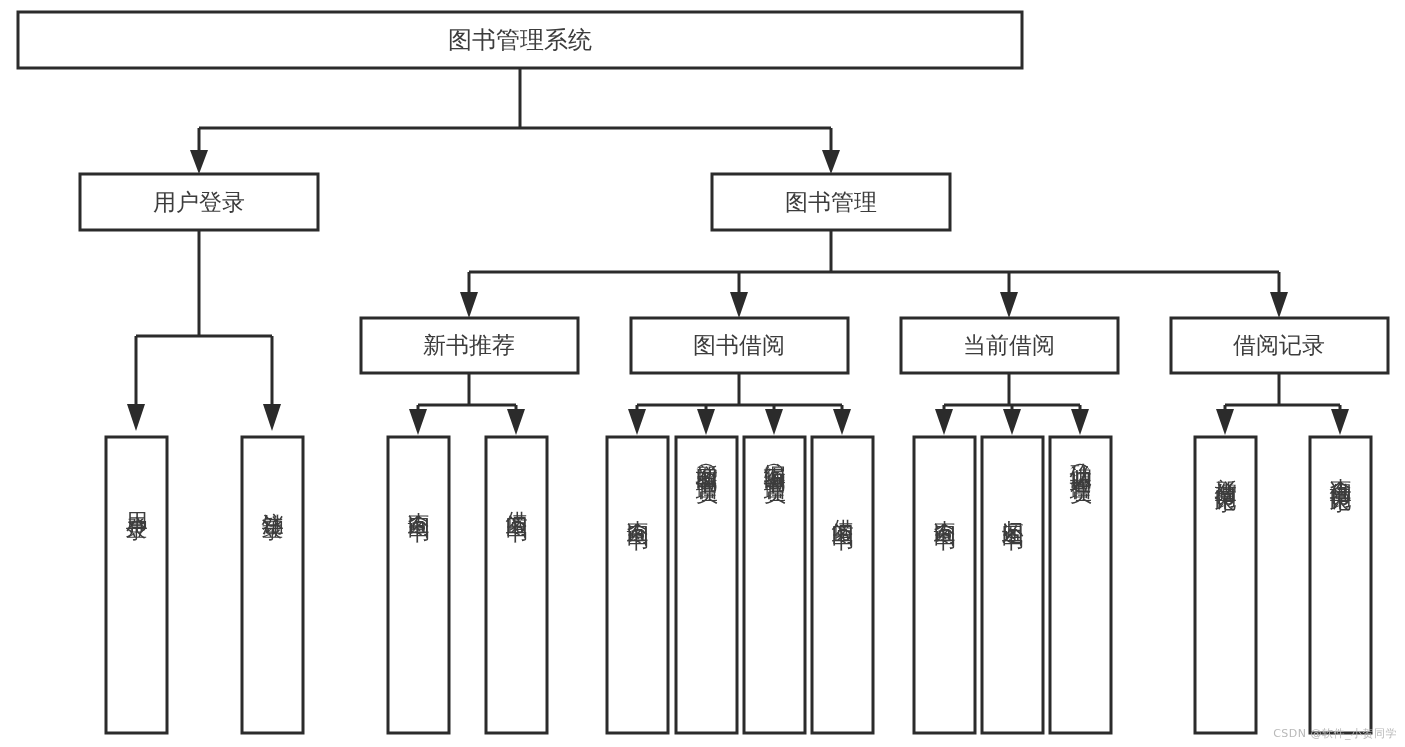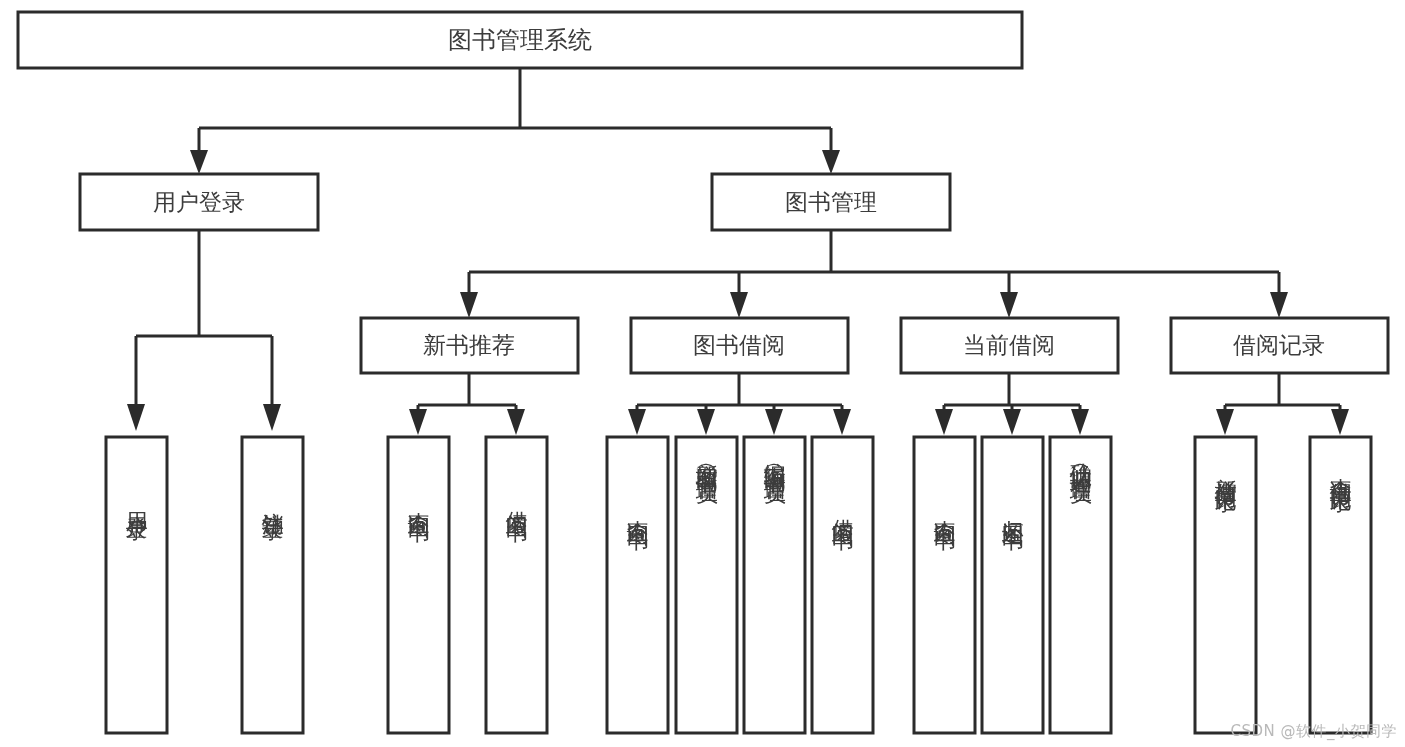--- a/index.html
+++ b/index.html
@@ -77,21 +77,21 @@
     line-height: 1.02;
     letter-spacing: 3px;
     color: #3c3c3c;
     white-space: nowrap;
   }
   .watermark {
     position: absolute;
     right: 8px;
     bottom: 6px;
     font-family: "DejaVu Sans", "Liberation Sans", sans-serif;
-    font-size: 15px;
+    font-size: 11px;
     color: #b9b9b9;
     letter-spacing: 0.5px;
     white-space: nowrap;
   }
 </style>
 </head>
 <body>
 
 <div id="diagram-root">
 

